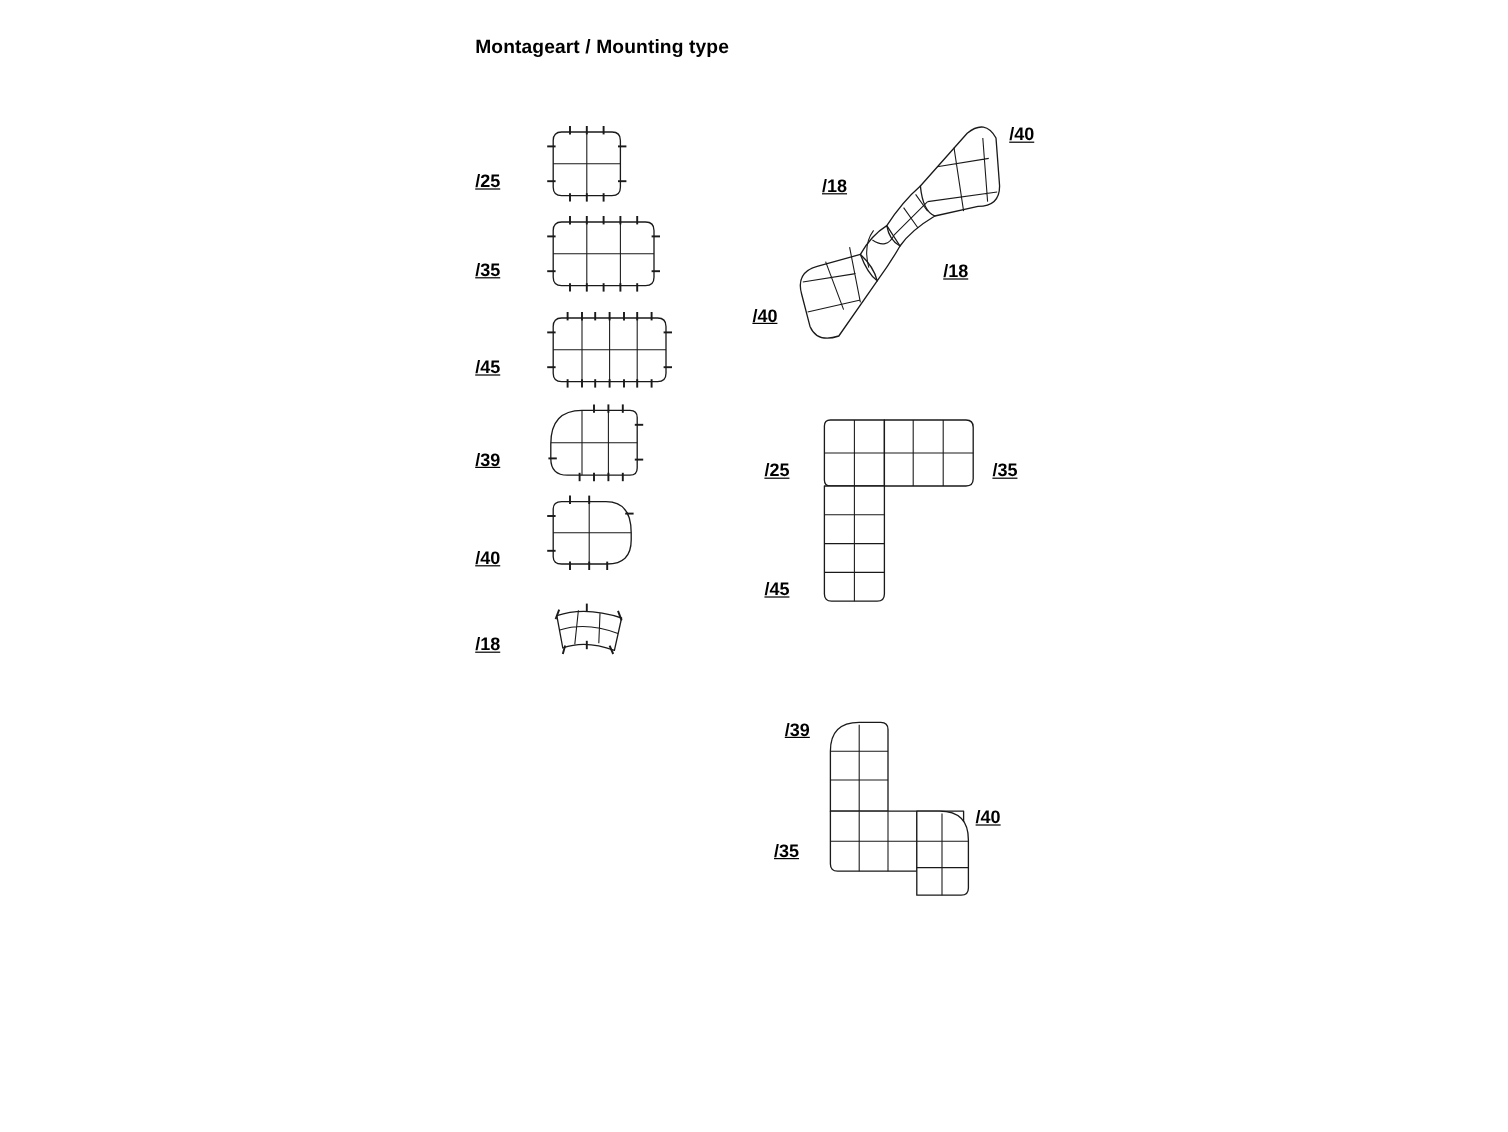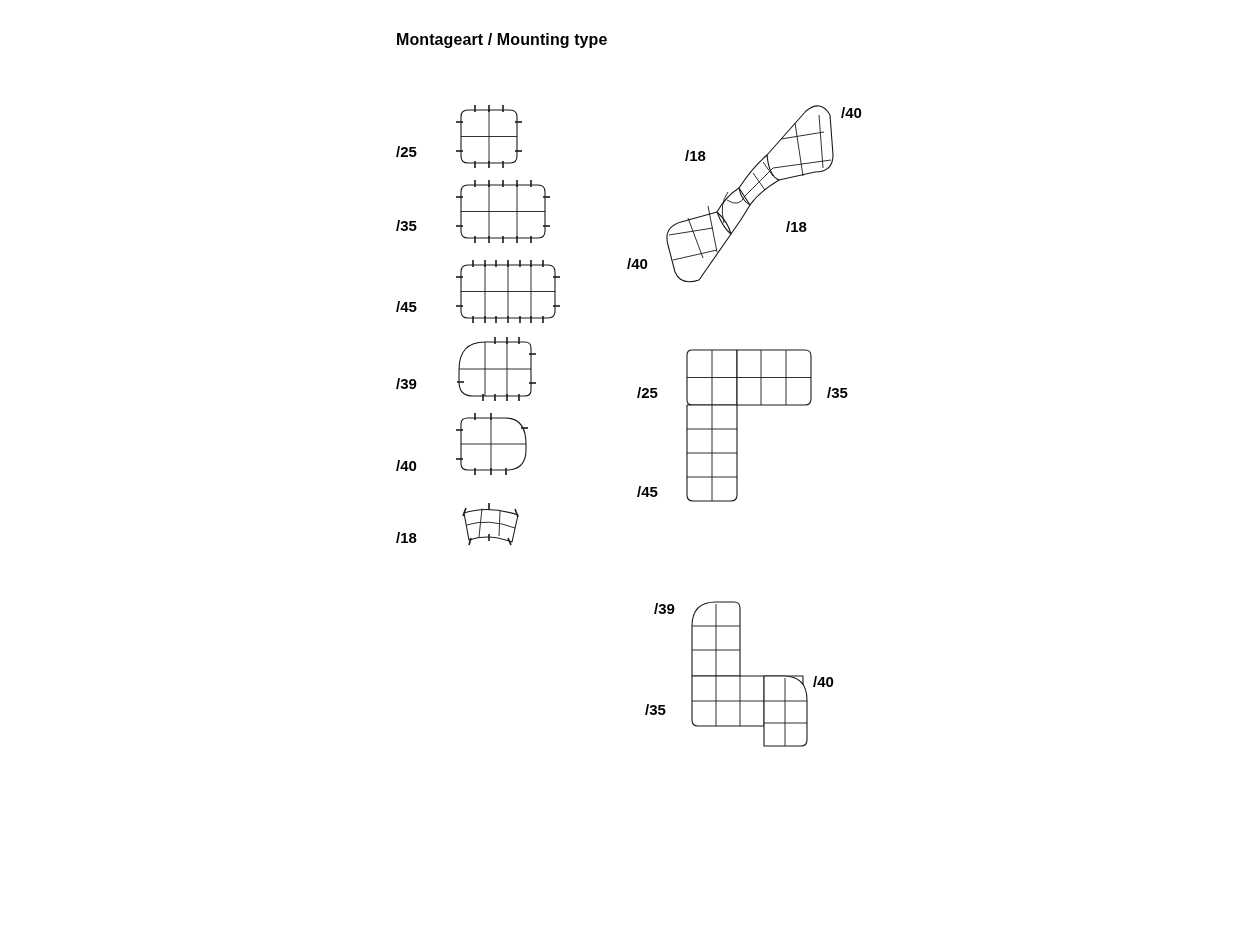--- a/index.html
+++ b/index.html
@@ -28,20 +28,21 @@
     font-size: 16px;
     font-weight: bold;
     letter-spacing: 0.1px;
     white-space: nowrap;
   }
   .label {
     position: absolute;
     font-size: 15px;
     font-weight: bold;
     white-space: nowrap;
+    text-decoration: underline;
   }
   svg.fig {
     position: absolute;
     overflow: visible;
   }
   svg.fig .outline {
     fill: #ffffff;
     stroke: #1a1a1a;
     stroke-width: 1.1;
     stroke-linejoin: round;

